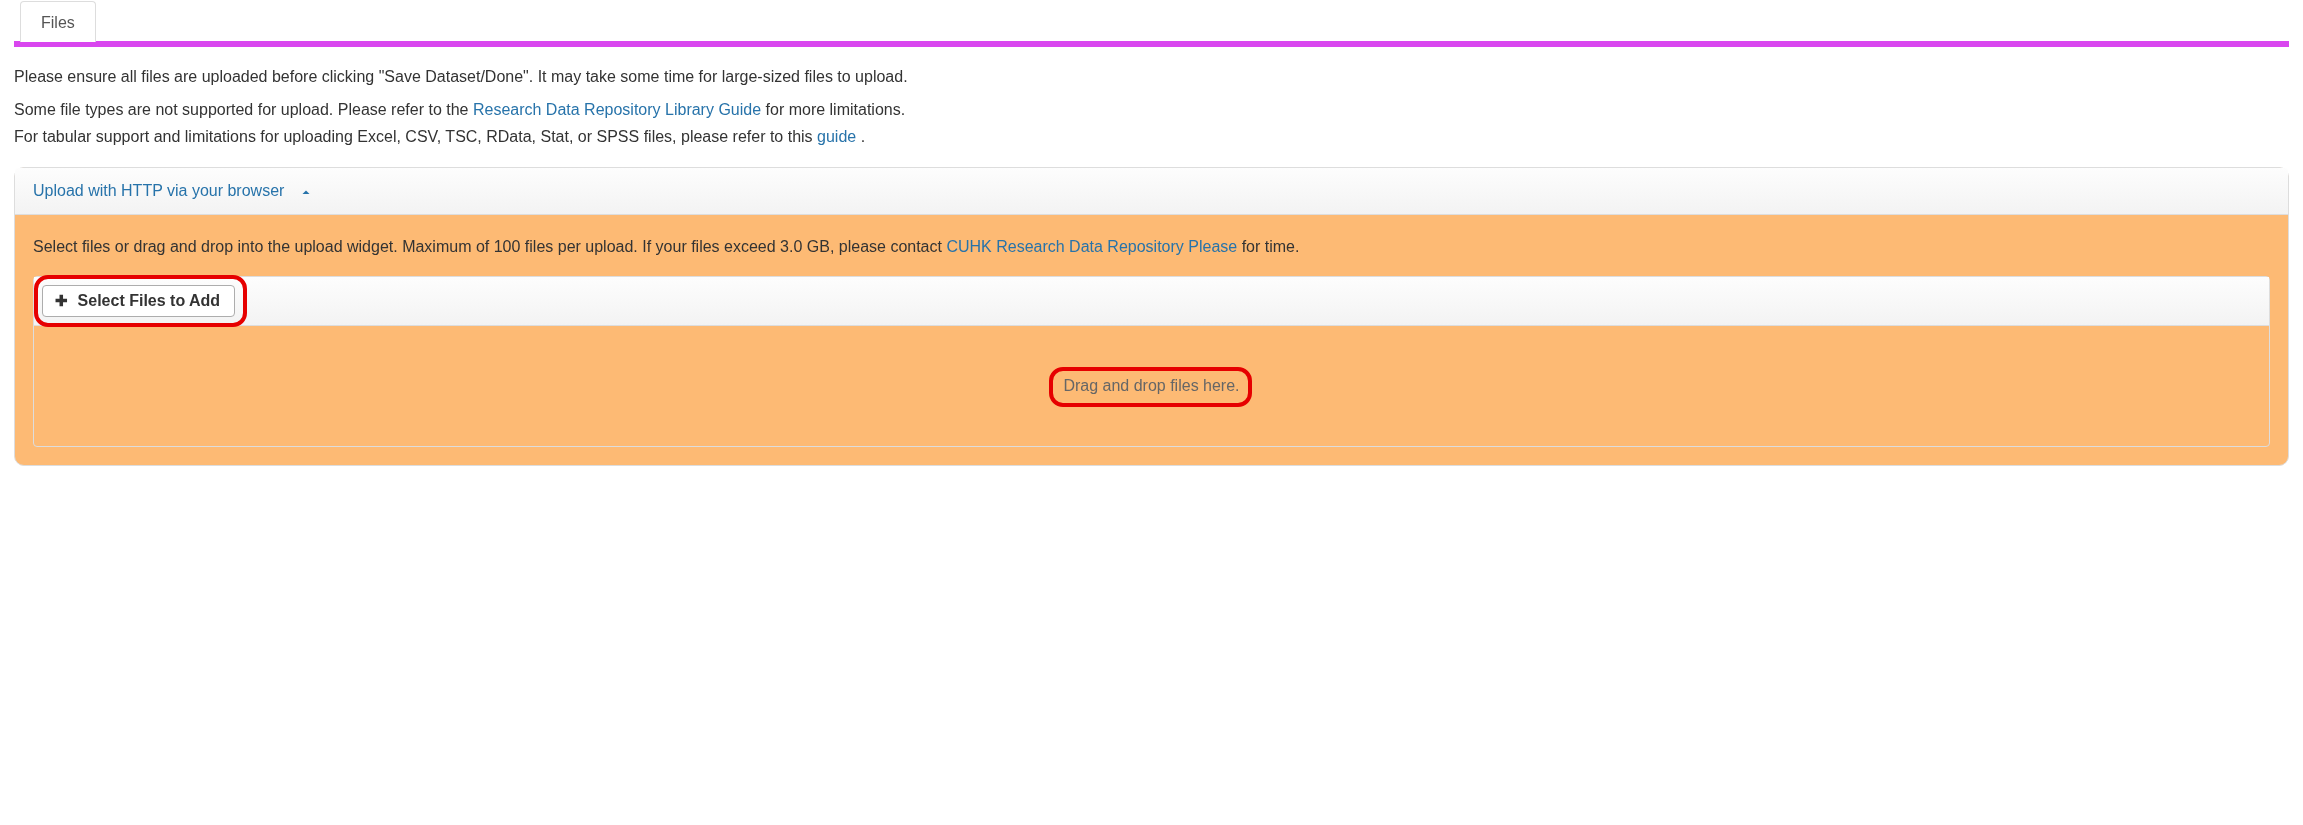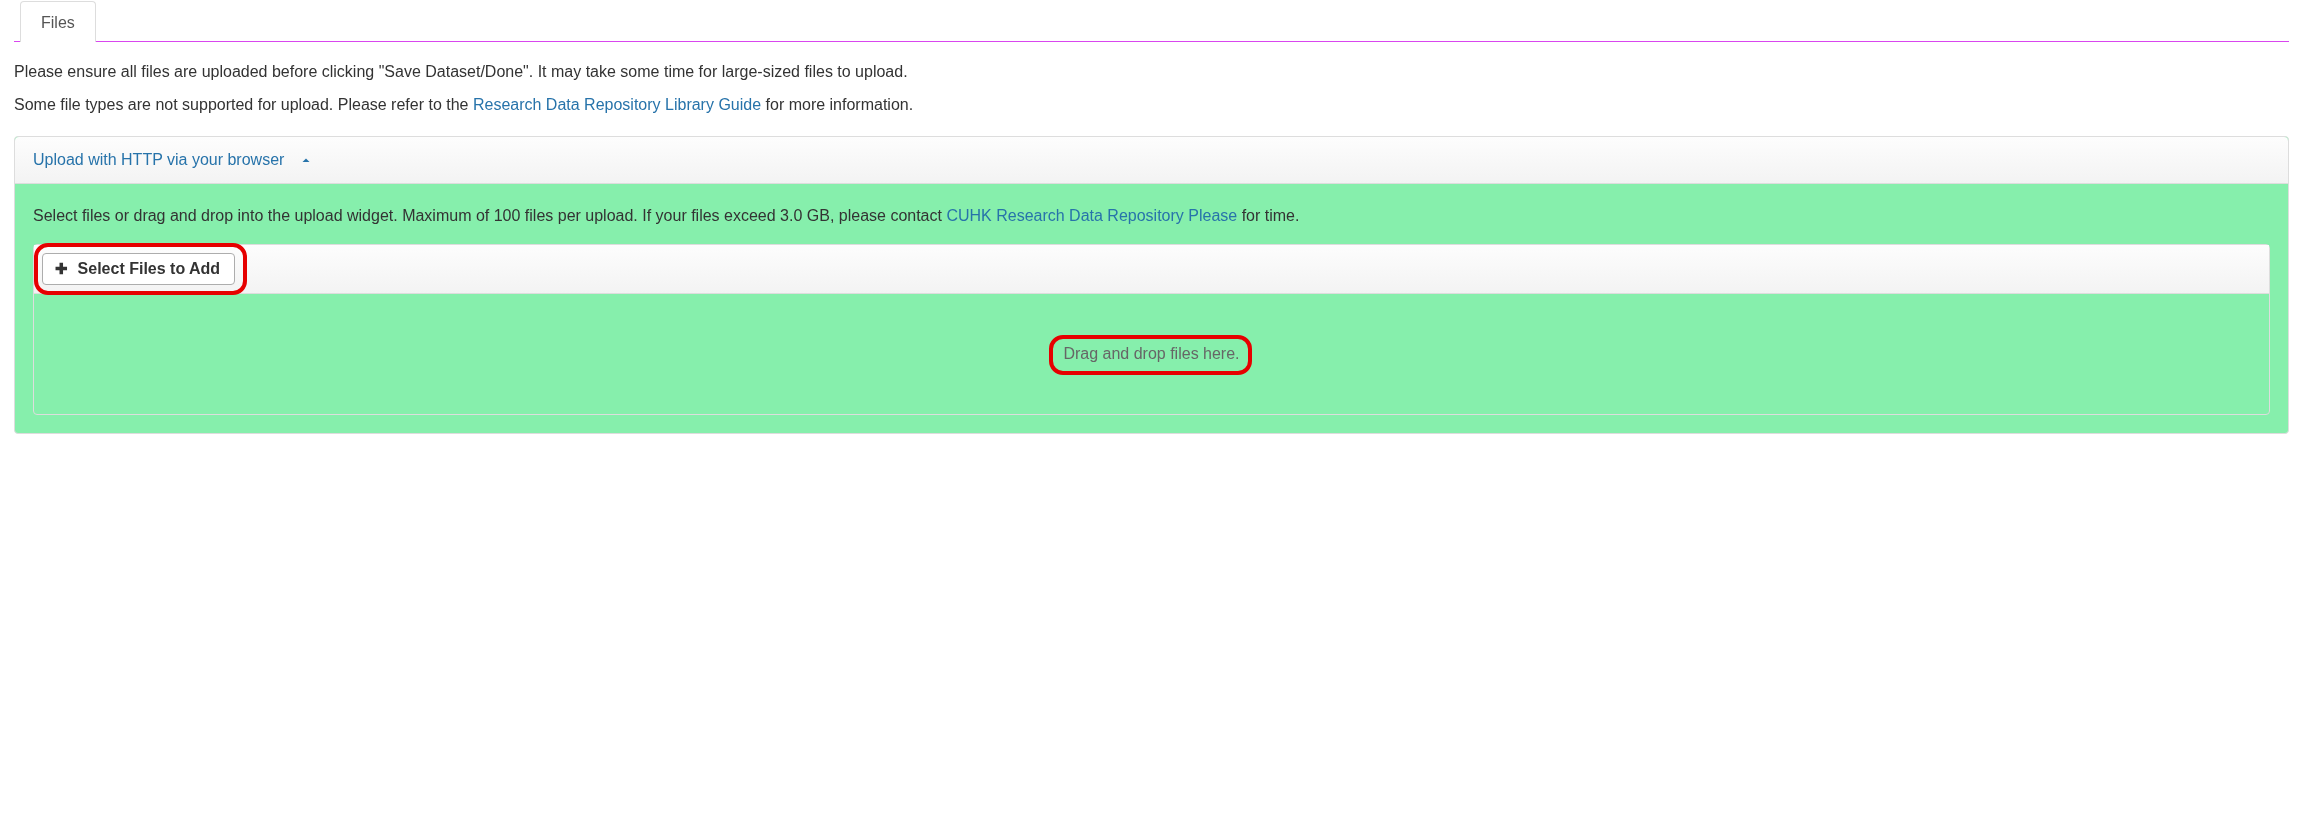--- a/index.html
+++ b/index.html
@@ -8,21 +8,21 @@
   padding: 0;
 }
 body {
   font-family: "Helvetica Neue", Helvetica, Arial, sans-serif;
   font-size: 16px;
   color: #333;
   background: #fff;
   padding: 0 14px 14px 14px;
 }
 .tabs-row {
-  border-bottom: 1px solid #d946ef;
+  border-bottom: 6px solid #d946ef;
   display: flex;
   align-items: flex-end;
 }
 .tab {
   display: inline-block;
   padding: 12px 20px 10px 20px;
   border: 1px solid #ddd;
   border-bottom: none;
   border-top-left-radius: 4px;
   border-top-right-radius: 4px;
@@ -46,22 +46,22 @@
   margin-bottom: 8px;
 }
 a.link {
   color: #2773aa;
   text-decoration: none;
   cursor: pointer;
 }
 .upload-panel {
   margin-top: 18px;
   border: 1px solid #ddd;
-  border-radius: 4px;
-  background: #86efac;
+  border-radius: 10px;
+  background: #fdba74;
 }
 .upload-panel-header {
   background: linear-gradient(#fdfdfd, #f3f3f3);
   border-bottom: 1px solid #ddd;
   padding: 14px 18px;
   border-top-left-radius: 4px;
   border-top-right-radius: 4px;
 }
 .upload-panel-header .title {
   color: #2773aa;
@@ -160,21 +160,26 @@
 
 <div class="tabs-row">
   <div class="tab">Files</div>
 </div>
 
 <div class="instructions">
   <p class="gap-after">Please ensure all files are uploaded before clicking "Save Dataset/Done". It may take some time for large-sized files to upload.</p>
   <p>
     <span>Some file types are not supported for upload. Please refer to the </span>
     <a class="link">Research Data Repository Library Guide</a>
-    <span> for more information.</span>
+    <span> for more limitations.</span>
+  </p>
+  <p>
+    <span>For tabular support and limitations for uploading Excel, CSV, TSC, RData, Stat, or SPSS files, please refer to this </span>
+    <a class="link">guide</a>
+    <span>.</span>
   </p>
 </div>
 
 <div class="upload-panel">
   <div class="upload-panel-header">
     <span class="title">Upload with HTTP via your browser</span>
     <span class="chevron-up">
       <svg viewBox="0 0 20 20" fill="currentColor">
           <path d="M5 13l5-5 5 5H5z"></path>
         </svg>

